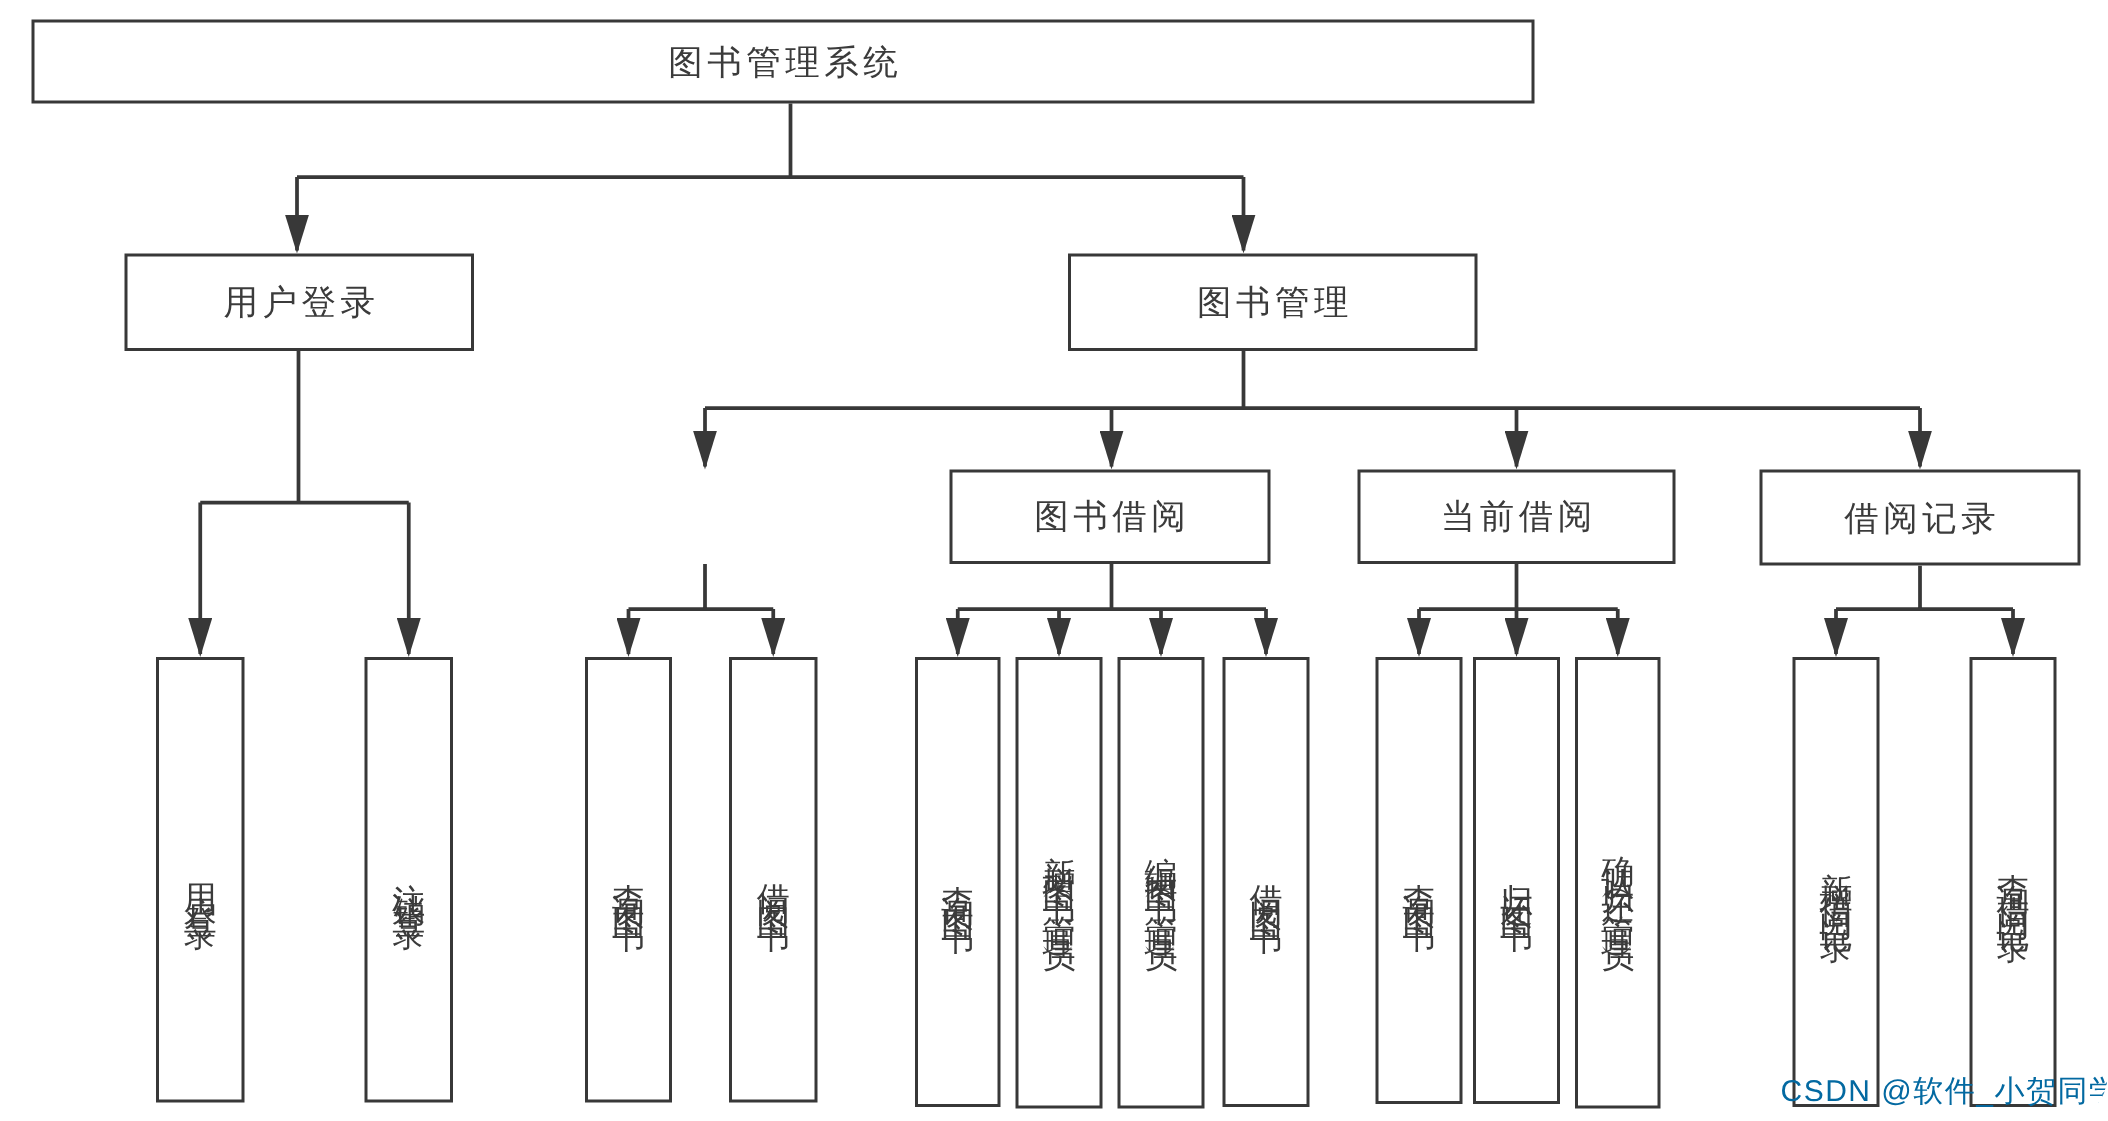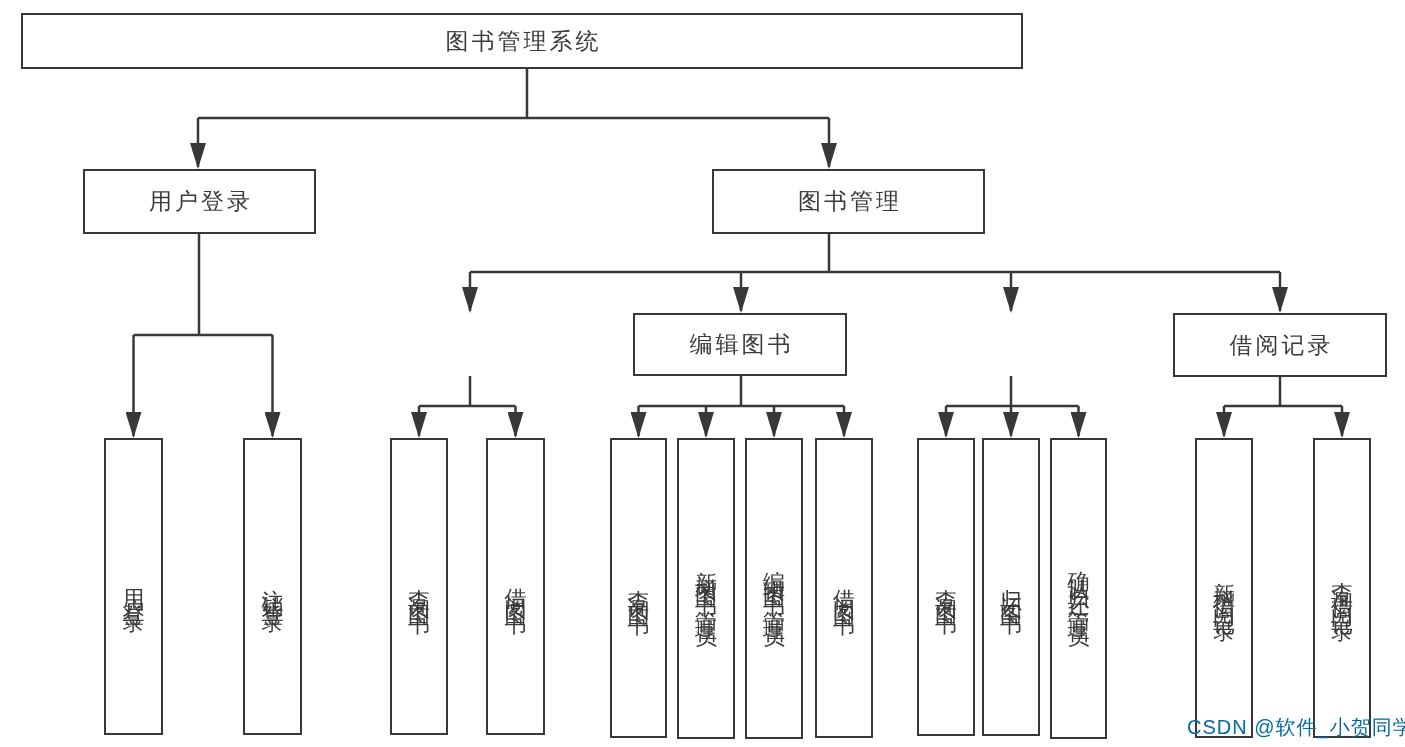--- a/index.html
+++ b/index.html
@@ -2,20 +2,21 @@
 <html><head>
 <meta charset="utf-8">
 <style>
   html,body{margin:0;padding:0;background:#ffffff;}
   #stage{
     position:relative;
     width:1405px;height:747px;
     background:#ffffff;
     font-family:"Liberation Sans","DejaVu Sans",sans-serif;
     overflow:hidden;
+    border-radius:30px;
   }
   #connectors{position:absolute;left:0;top:0;width:1405px;height:747px;}
   .box{
     position:absolute;
     box-sizing:border-box;
     background:#ffffff;
     border:2.5px solid #383838;
     display:flex;align-items:center;justify-content:center;
     color:#3b3b3b;
     text-align:center;
@@ -84,21 +85,22 @@
       <line x1="1224" y1="406" x2="1224" y2="436" marker-end="url(#arrow)"></line>
       <line x1="1342" y1="406" x2="1342" y2="436" marker-end="url(#arrow)"></line>
     </g>
   </svg>
 
   <div class="box hbox" style="left:21px;top:13px;width:1002px;height:56px">图书管理系统</div>
 
   <div class="box hbox" style="left:83px;top:169px;width:233px;height:65px">用户登录</div>
   <div class="box hbox" style="left:712px;top:169px;width:273px;height:65px">图书管理</div>
 
-  <div class="box hbox" style="left:633px;top:313px;width:214px;height:63px">编辑图书</div>
+  <div class="box hbox" style="left:633px;top:313px;width:214px;height:63px">图书借阅</div>
+  <div class="box hbox" style="left:905px;top:313px;width:212px;height:63px">当前借阅</div>
   <div class="box hbox" style="left:1173px;top:313px;width:214px;height:64px">借阅记录</div>
 
   <div class="box vbox" style="left:104px;top:438px;width:59px;height:297px">用户登录</div>
   <div class="box vbox" style="left:243px;top:438px;width:59px;height:297px">注销登录</div>
 
   <div class="box vbox" style="left:390px;top:438px;width:58px;height:297px">查询图书</div>
   <div class="box vbox" style="left:486px;top:438px;width:59px;height:297px">借阅图书</div>
 
   <div class="box vbox" style="left:610px;top:438px;width:57px;height:300px">查询图书</div>
   <div class="box vbox" style="left:677px;top:438px;width:58px;height:301px">新增图书（管理员）</div>

